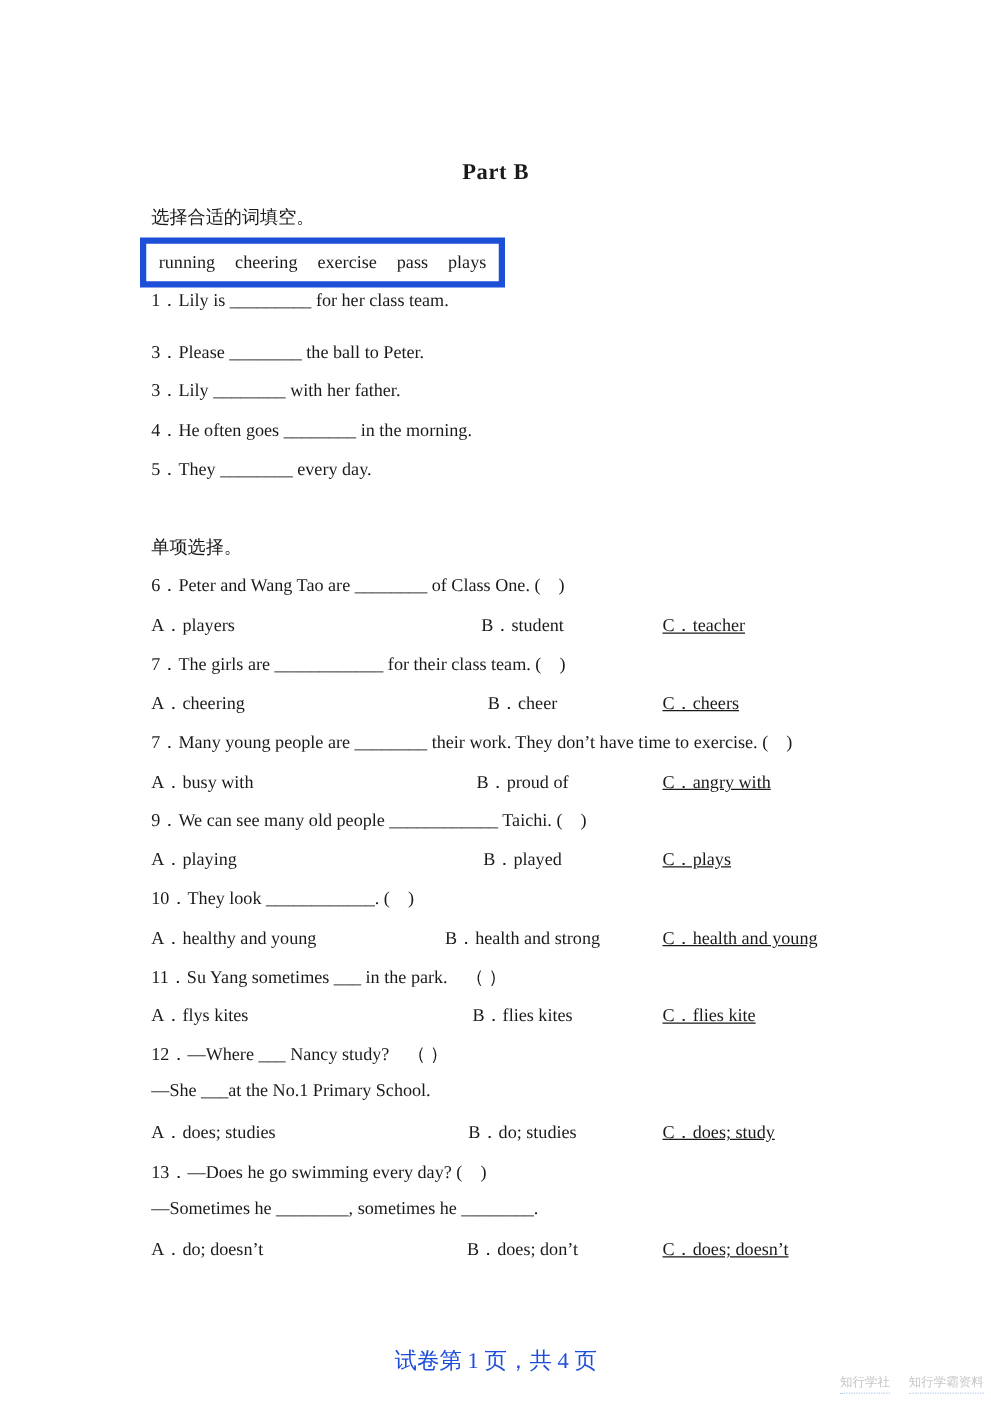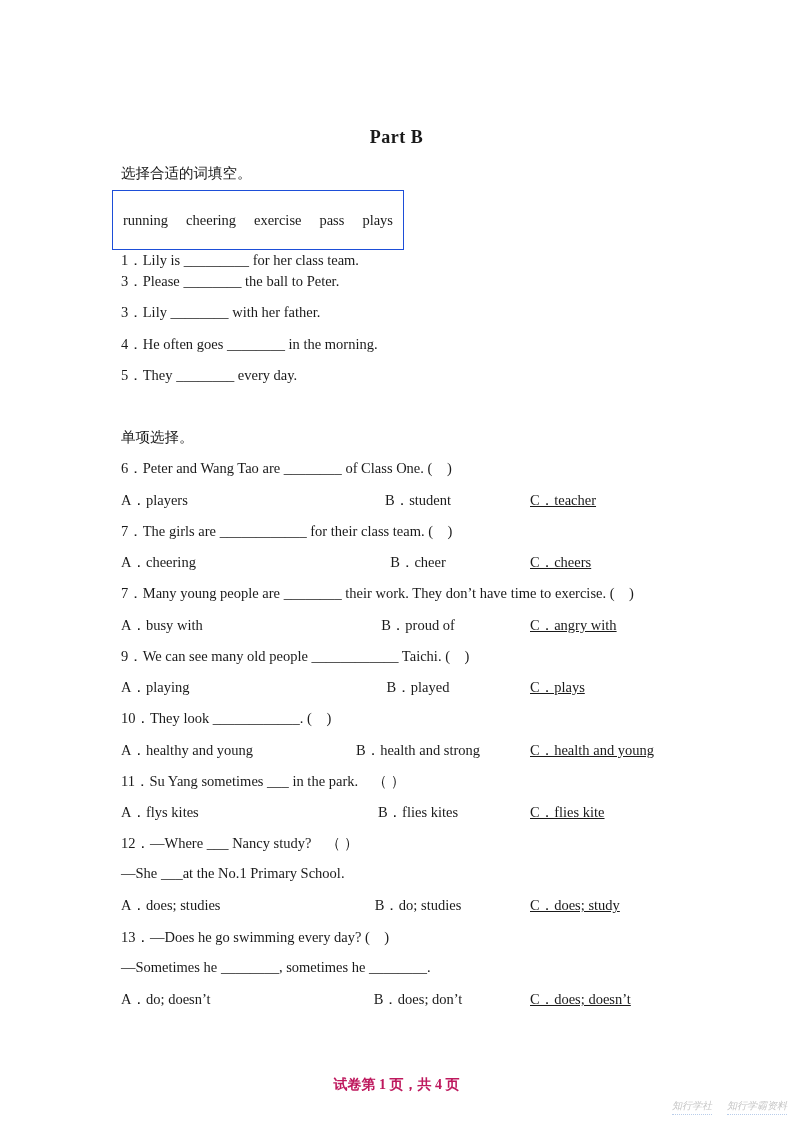--- a/index.html
+++ b/index.html
@@ -18,73 +18,71 @@
     left: 0; width: 100%;
     text-align: center;
     font-weight: bold;
     font-size: 18px;
     letter-spacing: 0.5px;
   }
   .content-line { left: 121px; }
   .wordbox {
     left: 112px;
     width: 292px;
-    height: 60px;
-    border: 1px solid #1d4ed8;
+    height: 40px;
+    border: 5px solid #1d4ed8;
     box-sizing: border-box;
     display: flex;
     align-items: center;
     justify-content: space-between;
     padding: 0 10px;
   }
   .opts {
     left: 121px;
     display: flex;
     width: 580px;
     gap: 20px;
   }
   .opt-a { width: 185px; }
   .opt-b { width: 184px; text-align: center; }
   .opt-c { flex: 1; text-decoration: underline; }
   .footer {
     left: 0; width: 100%;
     text-align: center;
-    font-size: 14px;
-    color: #be185d;
-    font-weight: bold;
+    font-size: 18px;
+    color: #1d4ed8;
   }
   .watermark {
     right: 6px; bottom: 7px;
     display: flex;
     gap: 15px;
     font-family: "Liberation Sans", "DejaVu Sans", sans-serif;
     font-size: 10px;
     color: #c6c6c6;
-    font-style: italic;
   }
   .watermark span { border-bottom: 1px dotted #b9cdea; padding-bottom: 1px; }
 </style>
 </head>
 <body>
 
 <div class="page">
 
   <div class="abs title" style="top:127px">Part B</div>
 
   <div class="abs content-line" style="top:164px">选择合适的词填空。</div>
 
   <div class="abs wordbox" style="top:190px">
     <span>running</span>
     <span>cheering</span>
     <span>exercise</span>
     <span>pass</span>
     <span>plays</span>
   </div>
 
-  <div class="abs content-line" style="top:251px">1．Lily is  _________  for her class team.</div>
+  <div class="abs content-line" style="top:231px">1．Lily is  _________  for her class team.</div>
   <div class="abs content-line" style="top:272px">3．Please  ________  the ball to Peter.</div>
   <div class="abs content-line" style="top:303px">3．Lily  ________  with her father.</div>
   <div class="abs content-line" style="top:335px">4．He often goes  ________  in the morning.</div>
   <div class="abs content-line" style="top:366px">5．They  ________  every day.</div>
 
   <div class="abs content-line" style="top:428px">单项选择。</div>
 
   <div class="abs content-line" style="top:459px">6．Peter and Wang Tao are ________ of Class One. (　)</div>
   <div class="abs opts" style="top:491px">
     <span class="opt-a">A．players</span>

